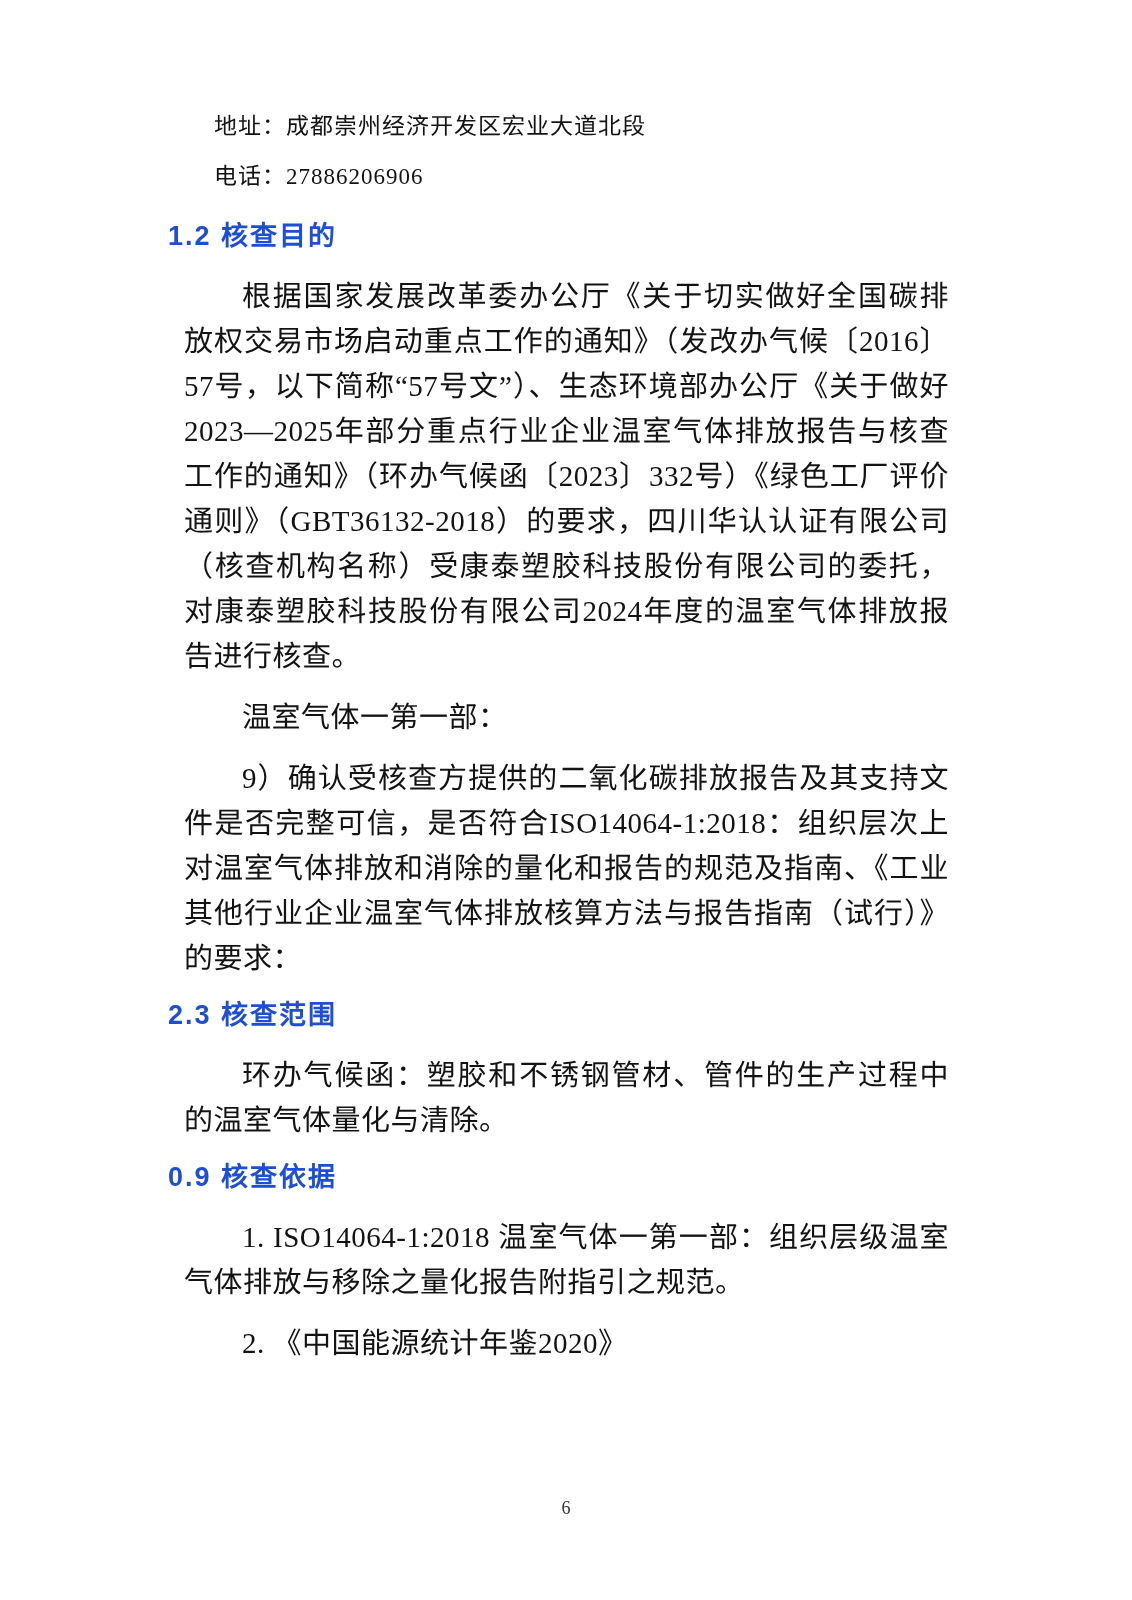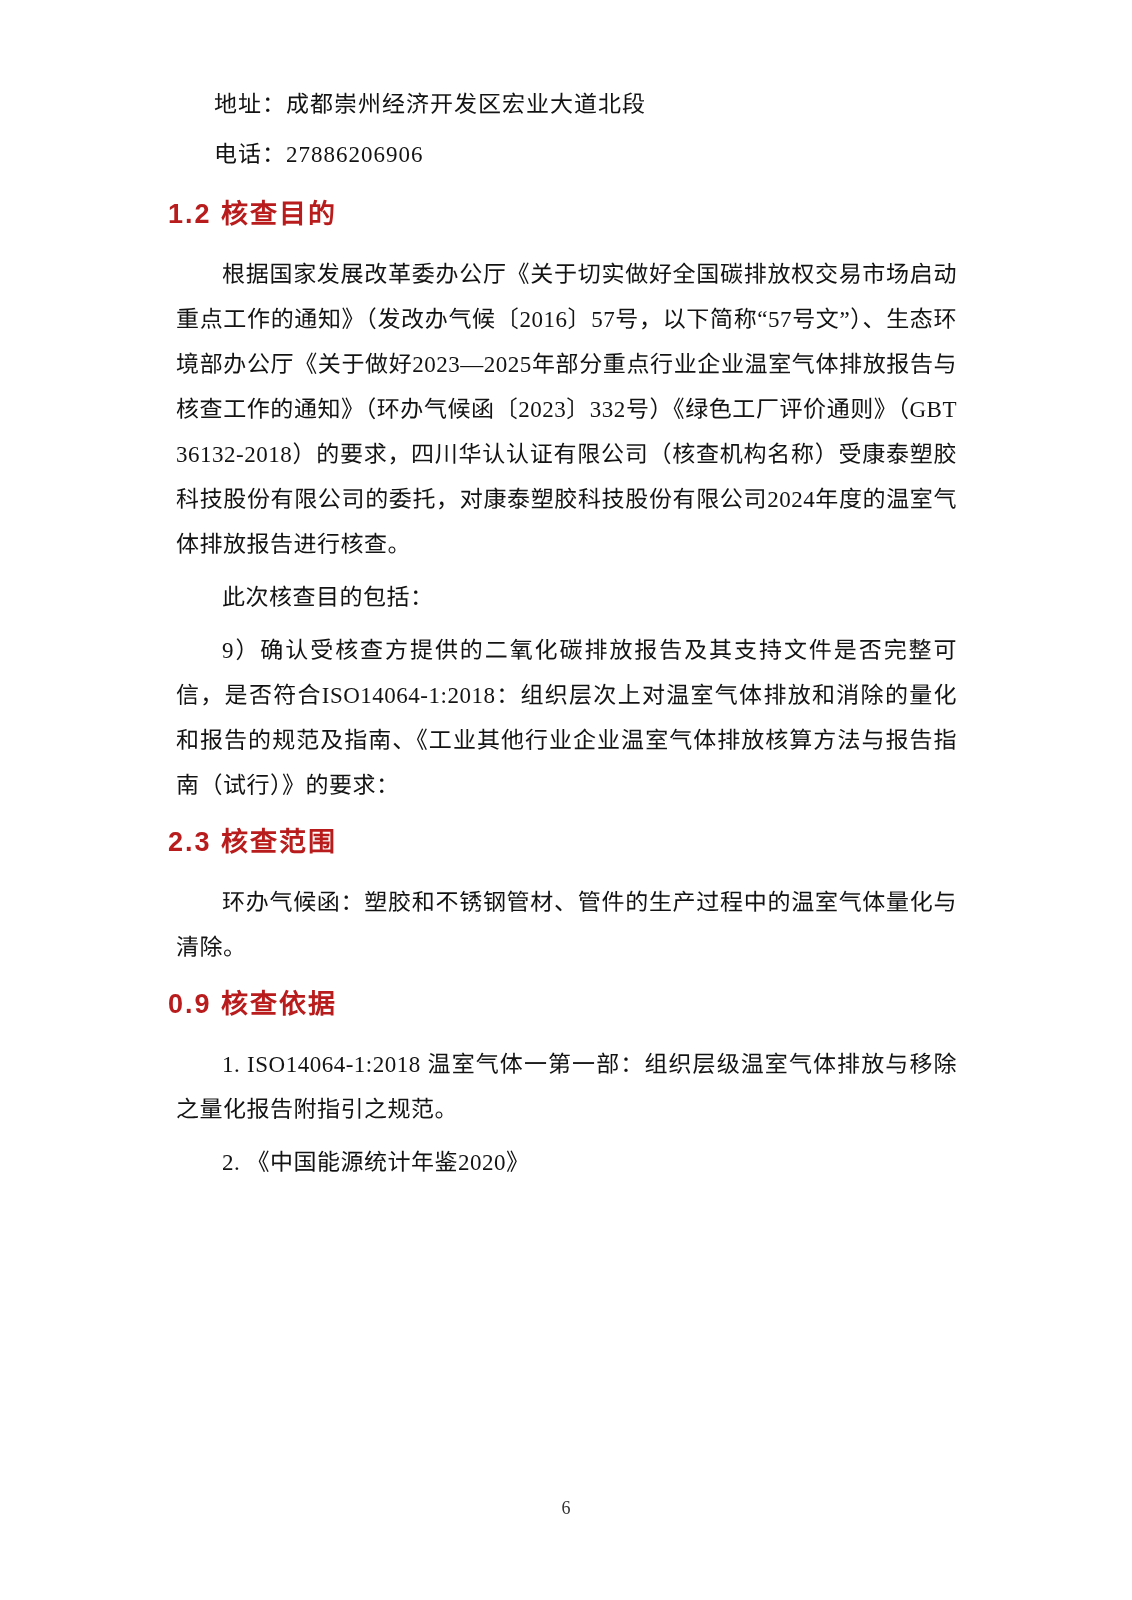--- a/index.html
+++ b/index.html
@@ -14,43 +14,43 @@
       background: #ffffff;
       color: #131313;
       overflow: hidden;
       font-family: "Liberation Serif", "DejaVu Serif", serif;
     }
     .content {
       position: absolute;
       left: 168px;
       width: 797px;
       top: 0;
-      padding-top: 80px;
+      padding-top: 102px;
     }
     .contact-line {
       font-size: 23px;
       line-height: 50px;
       margin: 0;
       text-indent: 2em;
       letter-spacing: 1px;
       white-space: nowrap;
     }
     h2.section-heading {
       font-family: "Liberation Sans", "DejaVu Sans", sans-serif;
       font-size: 27px;
       font-weight: bold;
       line-height: 36px;
       margin: 16px 0 20px 0;
       letter-spacing: 2px;
-      color: #b91c1c;
+      color: #1d4ed8;
     }
     p.body-para {
-      font-size: 23px;
+      font-size: 29px;
       line-height: 45px;
-      margin: 8px;
+      margin: 16px;
       text-indent: 2em;
       text-align: justify;
       letter-spacing: 0.5px;
       word-break: break-all;
     }
     .page-number {
       position: absolute;
       top: 1497px;
       left: 0;
       width: 100%;
@@ -67,21 +67,21 @@
 <div class="page">
   <div class="content">
 
     <p class="contact-line">地址：成都崇州经济开发区宏业大道北段</p>
 
     <p class="contact-line">电话：27886206906</p>
 
     <section>
       <h2 class="section-heading">1.2 核查目的</h2>
       <p class="body-para">根据国家发展改革委办公厅《关于切实做好全国碳排放权交易市场启动重点工作的通知》（发改办气候〔2016〕57号，以下简称“57号文”）、生态环境部办公厅《关于做好2023—2025年部分重点行业企业温室气体排放报告与核查工作的通知》（环办气候函〔2023〕332号）《绿色工厂评价通则》（GBT36132-2018）的要求，四川华认认证有限公司（核查机构名称）受康泰塑胶科技股份有限公司的委托，对康泰塑胶科技股份有限公司2024年度的温室气体排放报告进行核查。</p>
-      <p class="body-para">此次核查目的包括：</p>
+      <p class="body-para">温室气体一第一部：</p>
       <p class="body-para">9）确认受核查方提供的二氧化碳排放报告及其支持文件是否完整可信，是否符合ISO14064-1:2018：组织层次上对温室气体排放和消除的量化和报告的规范及指南、《工业其他行业企业温室气体排放核算方法与报告指南（试行）》的要求：</p>
     </section>
 
     <section>
       <h2 class="section-heading">2.3 核查范围</h2>
       <p class="body-para">环办气候函：塑胶和不锈钢管材、管件的生产过程中的温室气体量化与清除。</p>
     </section>
 
     <section>
       <h2 class="section-heading">0.9 核查依据</h2>

